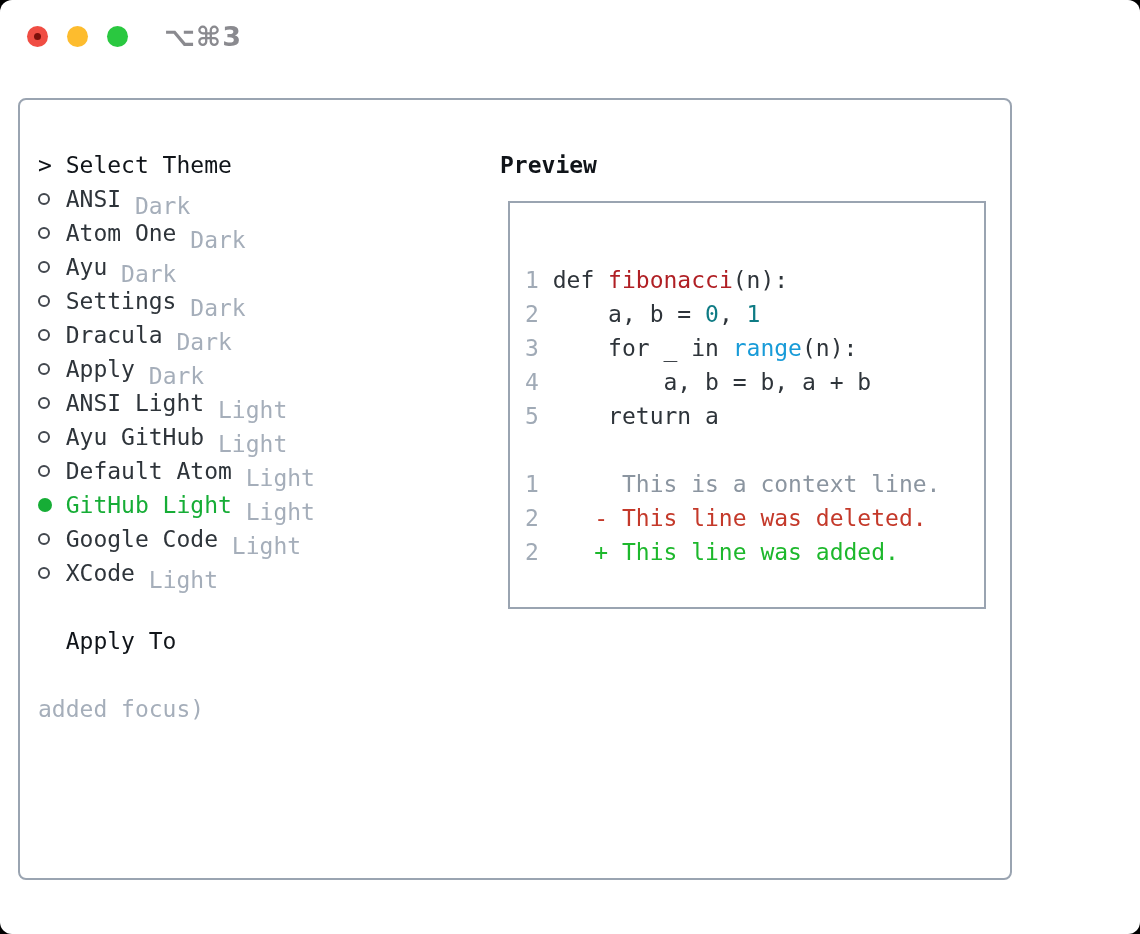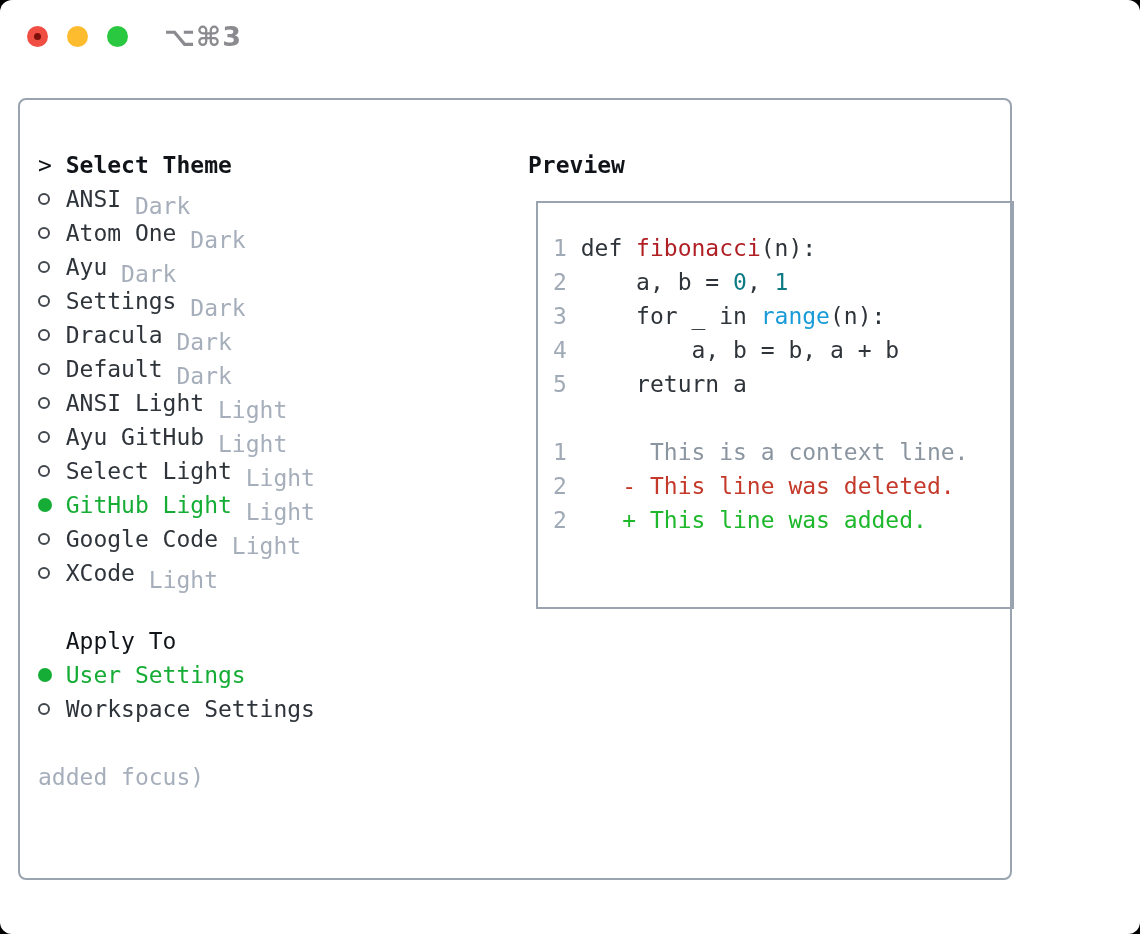--- a/index.html
+++ b/index.html
@@ -27,37 +27,37 @@
   .panel{
     position:absolute;left:18px;top:98px;width:994px;height:782px;
     border:2px solid var(--border_gray);border-radius:8px;box-sizing:border-box;
   }
   
   .left-col{position:absolute;left:18px;top:48px;}
   .row{display:flex;align-items:center;height:34px;font-size:23px;color:var(--text_dark);white-space:pre;}
   .row.spacer{height:34px;}
   .marker{display:inline-flex;align-items:center;width:2ch;flex:0 0 2ch;}
   .prompt{color:var(--heading_black);}
-  .title{font-weight:bold;color:var(--heading_black);}
+  .title{font-weight:normal;color:var(--heading_black);}
   .subtitle{color:var(--heading_black);}
   .circle{width:12px;height:12px;border:2px solid var(--circle_stroke);border-radius:50%;box-sizing:border-box;}
   .circle.sel{width:14px;height:14px;border:none;background:var(--accent_green);}
   .theme-name{color:var(--text_dark);}
   .theme-name.sel{color:var(--accent_green);}
   .variant{color:var(--muted_gray);margin-left:1ch;margin-top:14px;}
   .help .row{color:var(--muted_gray);}
   
-  .right-col{position:absolute;left:508px;top:48px;width:500px;}
+  .right-col{position:absolute;left:480px;top:48px;width:500px;}
   .preview-title{font-size:23px;line-height:34px;font-weight:bold;color:var(--heading_black);white-space:pre;}
   .preview-box{
     margin-left:8px;margin-top:19px;width:478px;height:408px;
     border:2px solid var(--border_gray);box-sizing:border-box;overflow:hidden;
   }
   .preview-box pre{
-    margin:0;padding:28px 0 0 15px;
+    margin:0;padding:60px 0 0 15px;
     font-family:"DejaVu Sans Mono","Liberation Mono",monospace;
     font-size:23px;line-height:34px;
   }
   .pline{min-height:34px;white-space:pre;}
   .lnum{color:var(--linenum_gray);}
   .code{color:var(--text_dark);}
   .fn{color:var(--func_red);}
   .lit{color:var(--literal_teal);}
   .bi{color:var(--builtin_blue);}
   .ctx{color:var(--context_gray);}
@@ -84,39 +84,35 @@
       <div class="row">
         <span class="marker prompt">&gt;</span><span class="title">Select Theme</span>
       </div>
 
       <div id="theme-list">
           <div class="row theme-row"><span class="marker"><span class="circle"></span></span><span class="theme-name">ANSI</span><span class="variant">Dark</span></div>
           <div class="row theme-row"><span class="marker"><span class="circle"></span></span><span class="theme-name">Atom One</span><span class="variant">Dark</span></div>
           <div class="row theme-row"><span class="marker"><span class="circle"></span></span><span class="theme-name">Ayu</span><span class="variant">Dark</span></div>
           <div class="row theme-row"><span class="marker"><span class="circle"></span></span><span class="theme-name">Settings</span><span class="variant">Dark</span></div>
           <div class="row theme-row"><span class="marker"><span class="circle"></span></span><span class="theme-name">Dracula</span><span class="variant">Dark</span></div>
-          <div class="row theme-row"><span class="marker"><span class="circle"></span></span><span class="theme-name">Default</span><span class="variant">Dark</span></div>
+          <div class="row theme-row"><span class="marker"><span class="circle"></span></span><span class="theme-name">Apply</span><span class="variant">Dark</span></div>
           <div class="row theme-row"><span class="marker"><span class="circle"></span></span><span class="theme-name">ANSI Light</span><span class="variant">Light</span></div>
           <div class="row theme-row"><span class="marker"><span class="circle"></span></span><span class="theme-name">Ayu GitHub</span><span class="variant">Light</span></div>
-          <div class="row theme-row"><span class="marker"><span class="circle"></span></span><span class="theme-name">Select Light</span><span class="variant">Light</span></div>
+          <div class="row theme-row"><span class="marker"><span class="circle"></span></span><span class="theme-name">Default Atom</span><span class="variant">Light</span></div>
           <div class="row theme-row"><span class="marker"><span class="circle sel"></span></span><span class="theme-name sel">GitHub Light</span><span class="variant">Light</span></div>
           <div class="row theme-row"><span class="marker"><span class="circle"></span></span><span class="theme-name">Google Code</span><span class="variant">Light</span></div>
           <div class="row theme-row"><span class="marker"><span class="circle"></span></span><span class="theme-name">XCode</span><span class="variant">Light</span></div>
         </div>
 
       <div class="row spacer"></div>
 
       <div class="row">
         <span class="marker"></span><span class="subtitle">Apply To</span>
       </div>
 
-      <div id="apply-list">
-          <div class="row apply-row"><span class="marker"><span class="circle sel"></span></span><span class="theme-name sel">User Settings</span></div>
-          <div class="row apply-row"><span class="marker"><span class="circle"></span></span><span class="theme-name">Workspace Settings</span></div>
-        </div>
 
       <div class="row spacer"></div>
 
       <div class="help">
         <div class="row">added focus)</div>
       </div>
     </div>
 
     <div class="right-col">
       <div class="preview-title">Preview</div>

